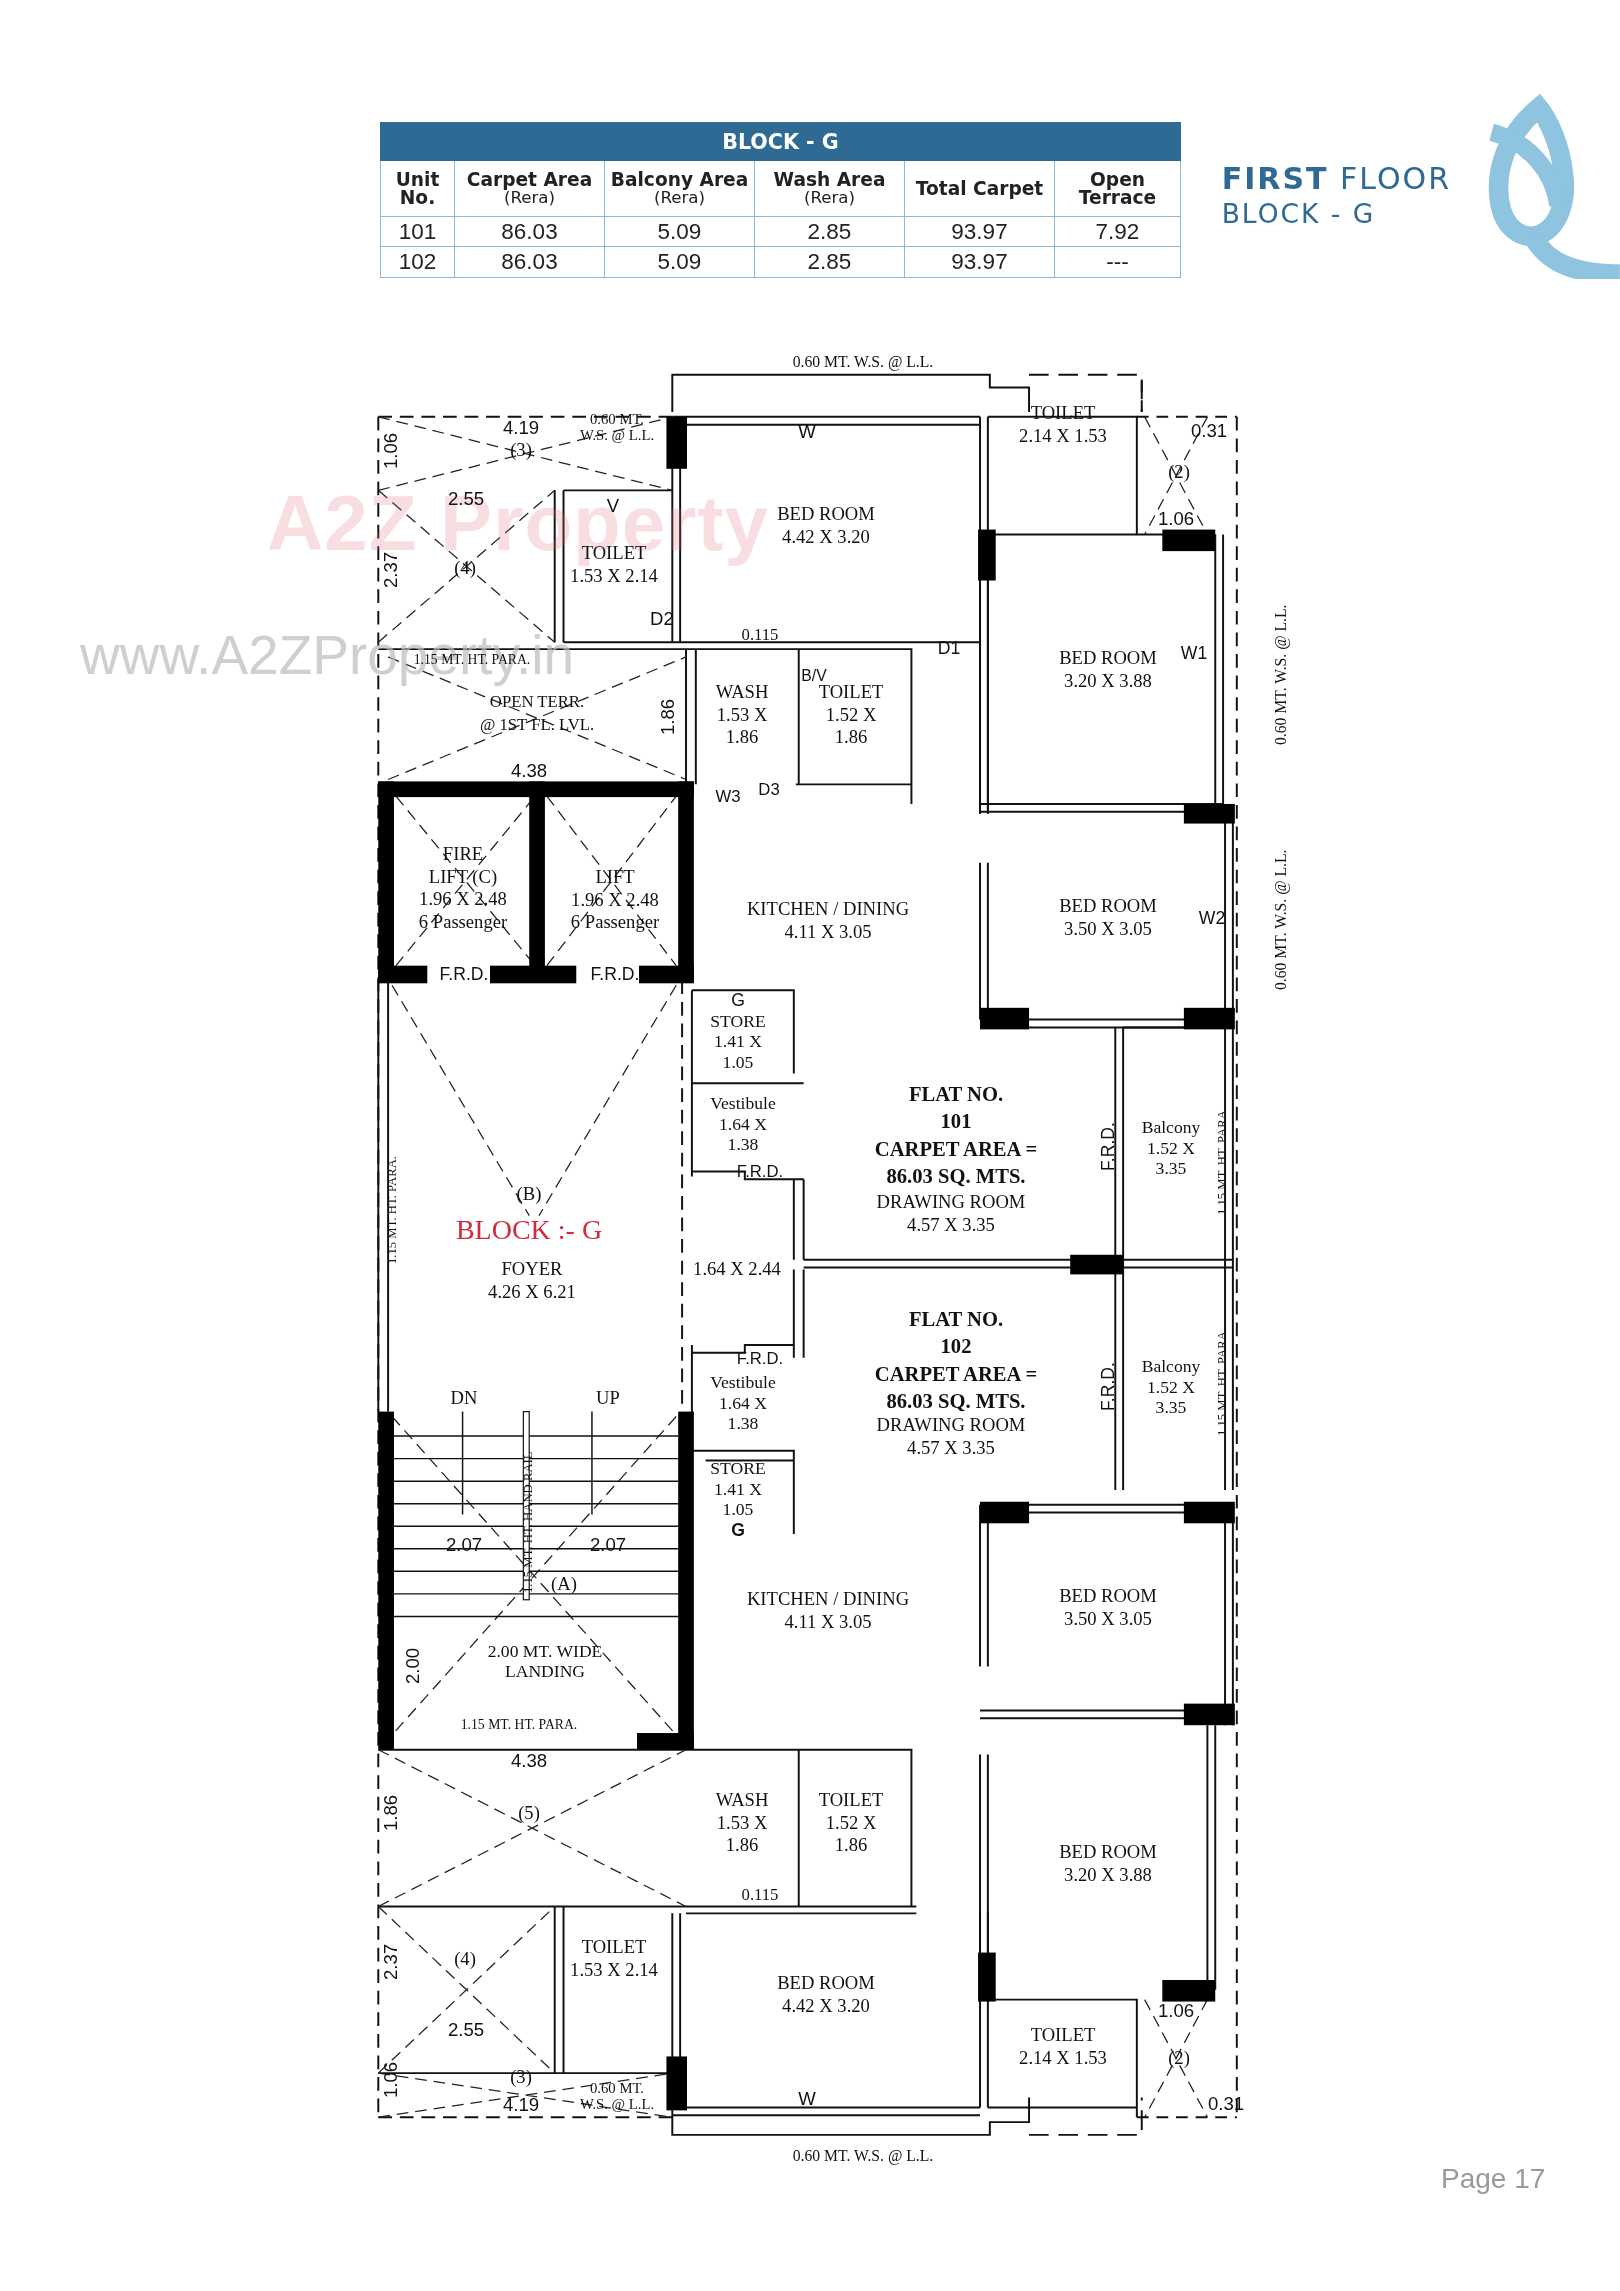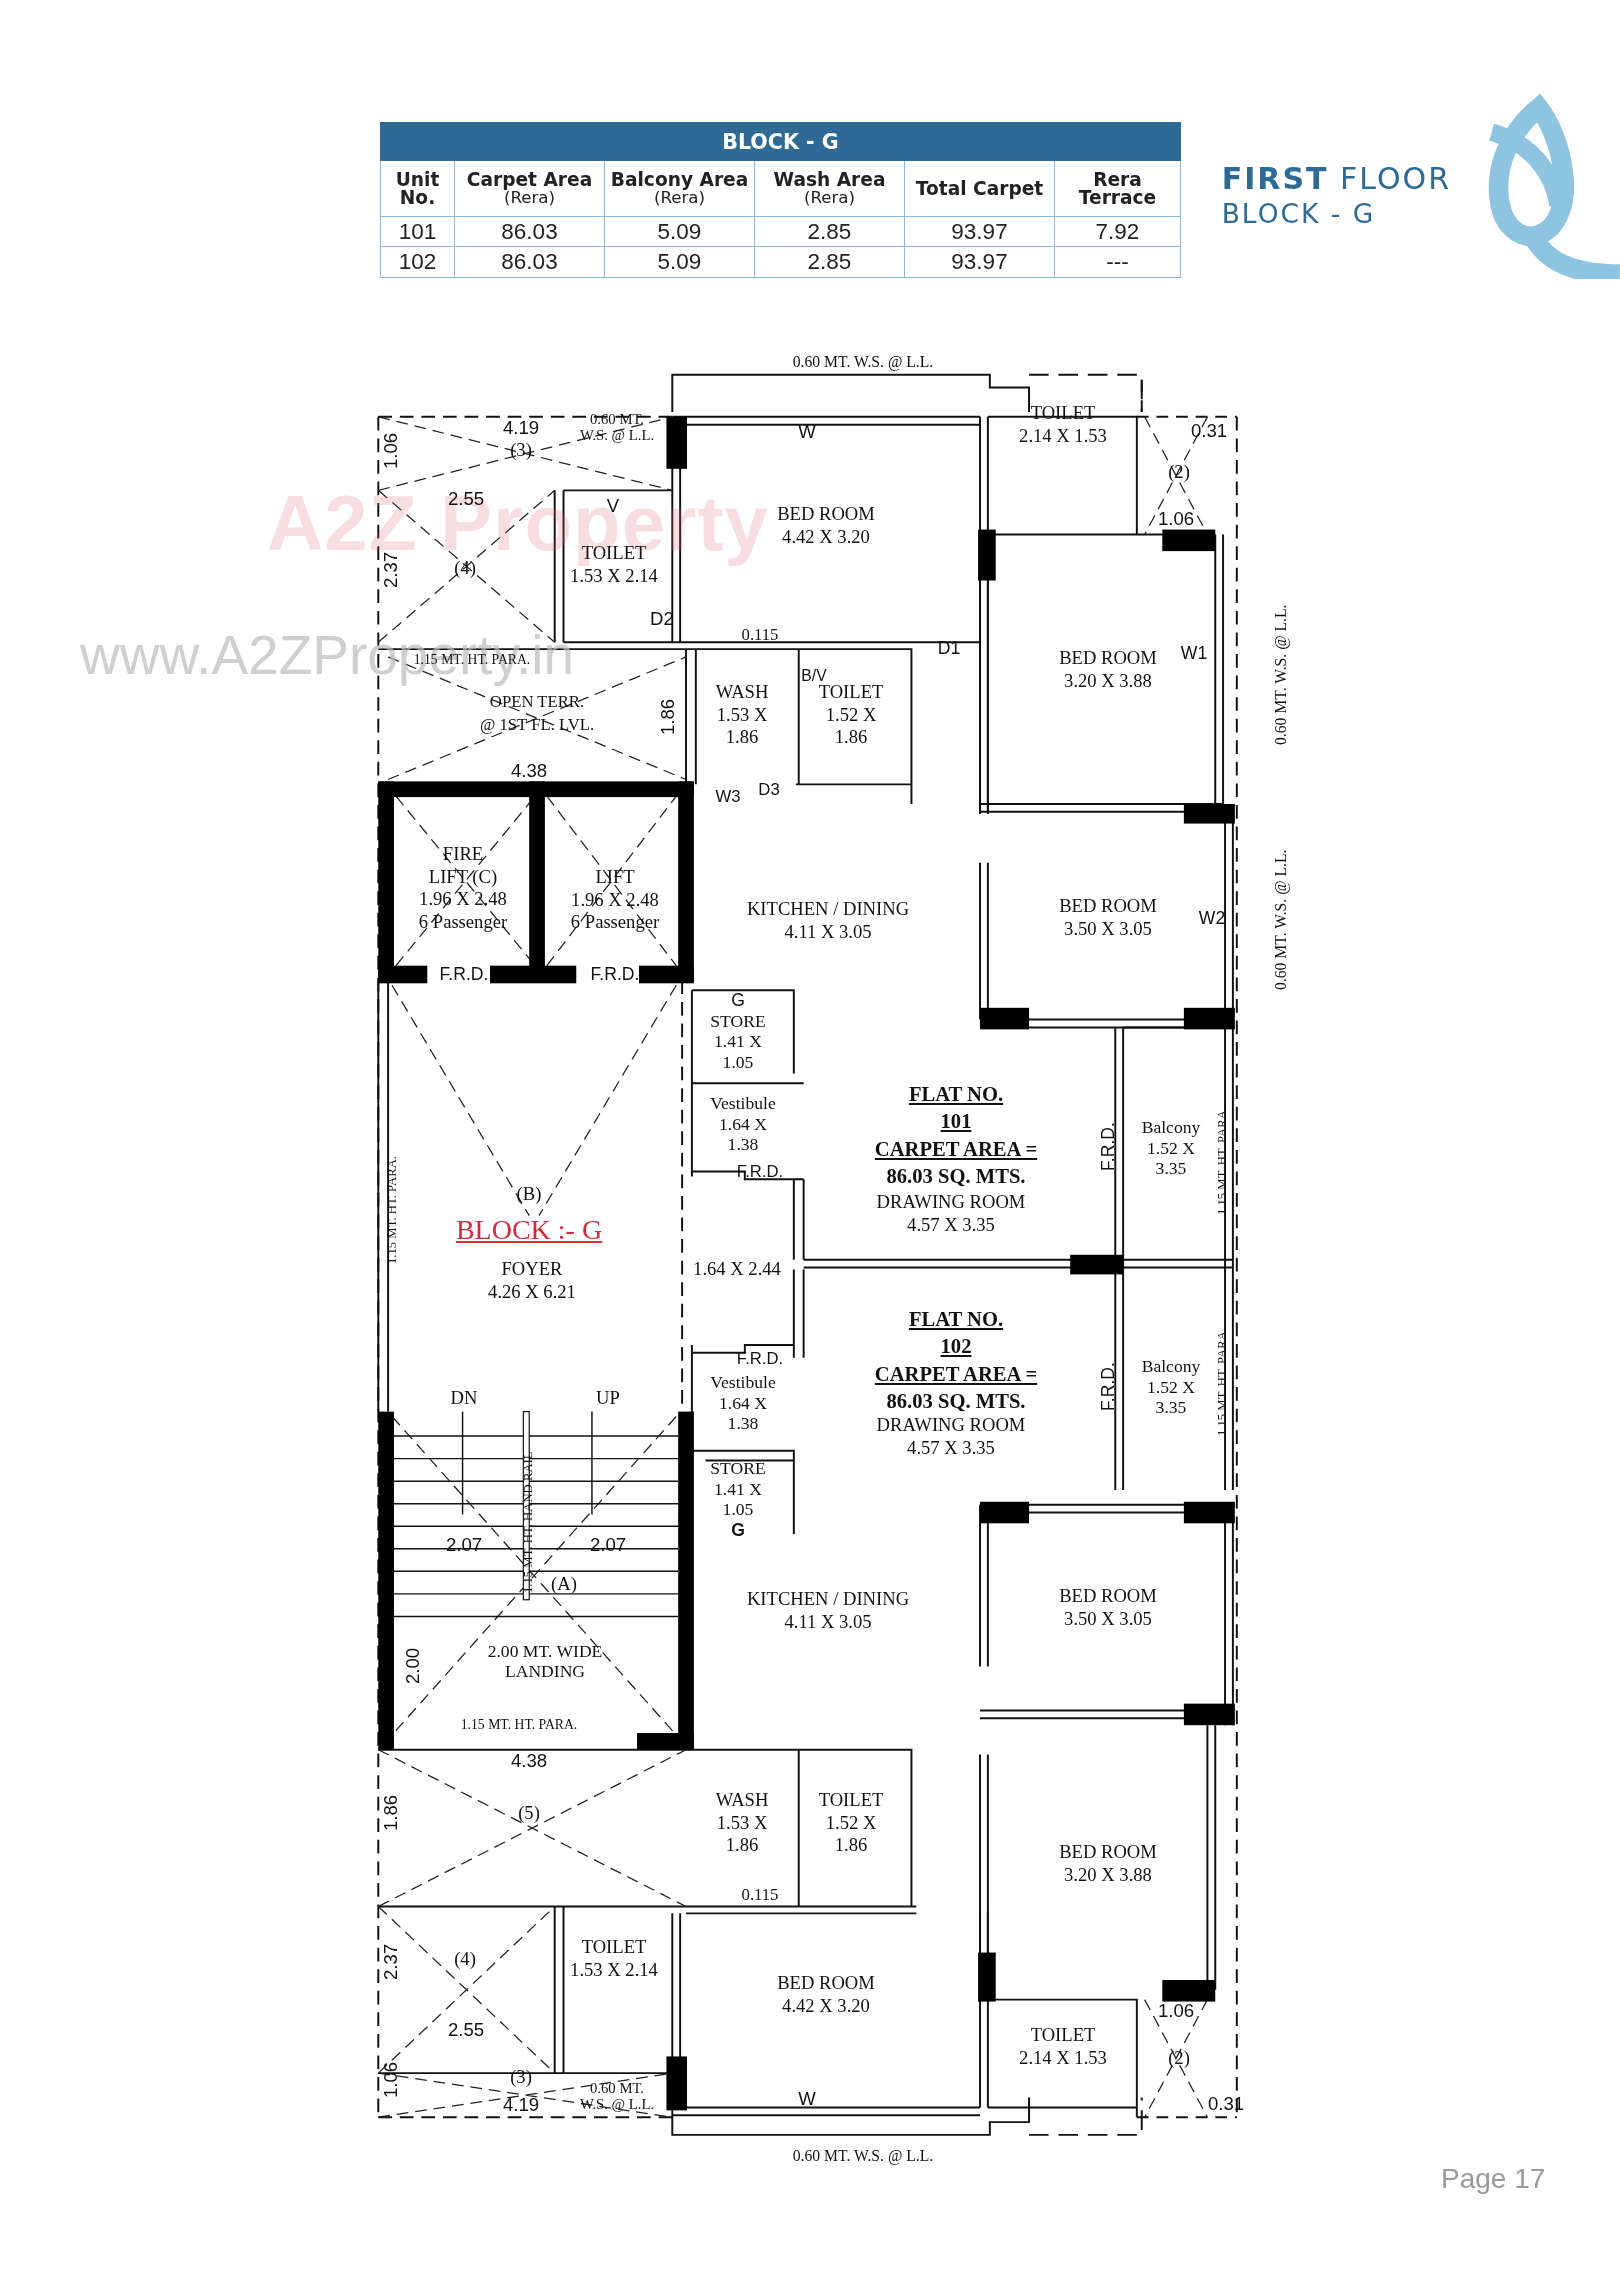--- a/index.html
+++ b/index.html
@@ -15,21 +15,21 @@
   .heading{position:absolute;right:169px;top:161px;text-align:left;font-family:"DejaVu Sans",sans-serif;color:#2e6a94;letter-spacing:2px;}
   .heading .l1{font-size:30px;}
   .heading .l1 b{font-weight:900;}
   .heading .l2{font-size:26.5px;margin-top:2px;}
   .page-num{position:absolute;left:1441px;top:2163px;font-family:"Liberation Sans",sans-serif;font-size:28px;color:#999;}
   .lbl{position:absolute;text-align:center;font-size:18.6px;line-height:22.5px;white-space:nowrap;transform:translateX(-50%);}
   .sans{font-family:"Liberation Sans",sans-serif;}
   .bold{font-weight:bold;}
   .small{font-size:13.7px;line-height:15.7px;}
   .vert{position:absolute;white-space:nowrap;transform-origin:left top;transform:rotate(-90deg);font-size:18.6px;}
-  .u{text-decoration:underline;}
+  .u{}
   .red{color:#d22c3c;}
   .wm1{position:absolute;left:267px;top:478px;font-family:"Liberation Sans",sans-serif;font-weight:bold;font-size:78px;opacity:.22;letter-spacing:1px;}
   .wm2{position:absolute;left:80px;top:623px;font-family:"Liberation Sans",sans-serif;font-size:55px;color:#bbb;opacity:.7;}
 </style>
 </head>
 <body>
 
 <div class="heading">
   <div class="l1"><b>FIRST</b><span> FLOOR</span></div>
   <div class="l2">BLOCK - G</div>
@@ -45,21 +45,21 @@
   <tbody>
       <tr>
         <th colspan="6" class="title">BLOCK - G</th>
       </tr>
   <tr>
     <th class="hdr" style="width:69px"><span>Unit</span><small style="font-size:18.6px;font-weight:600">No.</small></th>
     <th class="hdr" style="width:145px"><span>Carpet Area</span><small>(Rera)</small></th>
     <th class="hdr" style="width:145px"><span>Balcony Area</span><small>(Rera)</small></th>
     <th class="hdr" style="width:145px"><span>Wash Area</span><small>(Rera)</small></th>
     <th class="hdr" style="width:145px"><span>Total Carpet</span></th>
-    <th class="hdr"><span>Rera Terrace</span></th>
+    <th class="hdr"><span>Open Terrace</span></th>
   </tr>
   <tr>
     <td>101</td>
     <td>86.03</td>
     <td>5.09</td>
     <td>2.85</td>
     <td>93.97</td>
     <td>7.92</td>
   </tr>
   <tr>

